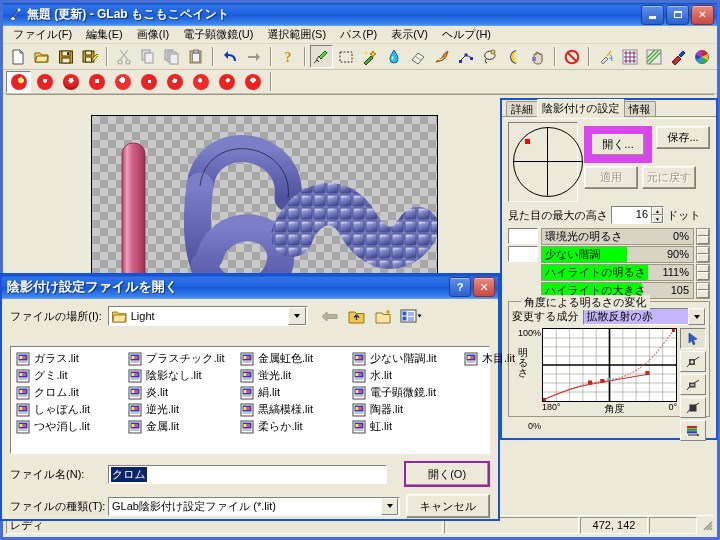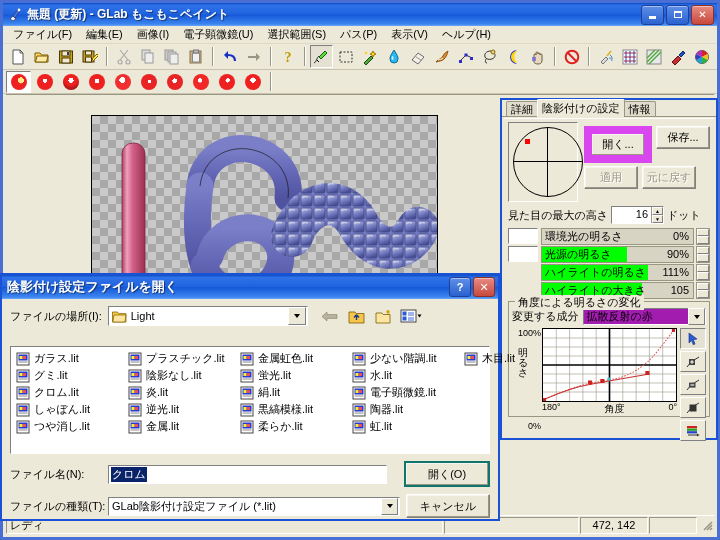--- a/index.html
+++ b/index.html
@@ -122,23 +122,23 @@
   .slbar{flex:1;height:15px;border:1px solid #9a9684;background:#d8d4c4;display:flex;align-items:center;
     position:relative;overflow:hidden;}
   .slfill{position:absolute;left:0;top:0;bottom:0;background:#00ff00;}
   .sltext{position:relative;z-index:2;font-size:11px;padding-left:3px;white-space:nowrap;}
   .slval{position:relative;z-index:2;margin-left:auto;padding-right:4px;font-size:11px;}
   .slspin{width:12px;height:15px;display:flex;flex-direction:column;margin-left:2px;border:1px solid #9a9684;}
   .slspin div{flex:1;background:#ece9d8;border:1px solid;border-color:#fff #808080 #808080 #fff;font-size:4px;}
 
   .group{margin-top:3px;border:1px solid #9a9684;border-top-color:#9a9684;position:relative;
     padding:4px 3px 2px 3px;height:116px;box-sizing:border-box;}
-  .grouptitle{position:absolute;left:6px;top:-7px;background:#ece9d8;padding:0 3px;font-size:11px;}
+  .grouptitle{position:absolute;left:12px;top:-7px;background:#ece9d8;padding:0 3px;font-size:11px;}
   .comprow{display:flex;align-items:center;gap:4px;margin-top:2px;}
-  .combo{flex:1;height:17px;background:#a21caf;border:1px solid #808080;border-right-color:#fff;
+  .combo{flex:1;height:17px;background:#c4b5fd;border:1px solid #808080;border-right-color:#fff;
     border-bottom-color:#fff;display:flex;align-items:center;font-size:11px;padding-left:3px;box-sizing:border-box;}
   .combobtn{width:15px;height:15px;margin-left:auto;background:#ece9d8;border:1px solid;
     border-color:#fff #808080 #808080 #fff;display:flex;align-items:center;justify-content:center;}
   .caret{width:0;height:0;border-left:3px solid transparent;border-right:3px solid transparent;border-top:4px solid #000;}
 
   .graphwrap{display:flex;margin-top:3px;}
   .graphleft{display:flex;flex:1;justify-content:space-between;}
   .ylabels{width:30px;position:relative;font-size:9px;}
   .y100{position:absolute;right:1px;top:0;}
   .y0{position:absolute;right:1px;bottom:10px;}
@@ -185,21 +185,21 @@
   .ftext{flex:1;height:19px;background:#fff;border:1px solid #808080;border-right-color:#fff;
     border-bottom-color:#fff;display:flex;align-items:center;padding-left:2px;box-sizing:border-box;font-size:11px;}
   .selbox{background:#0a246a;color:#fff;padding:0 1px;}
   .fcombo{flex:1;height:19px;background:#fff;border:1px solid #808080;border-right-color:#fff;
     border-bottom-color:#fff;display:flex;align-items:center;padding-left:3px;box-sizing:border-box;font-size:11px;}
   .fcombo .cbtn{width:15px;height:15px;margin-left:auto;margin-right:1px;background:#ece9d8;
     border:1px solid;border-color:#fff #808080 #808080 #fff;display:flex;align-items:center;justify-content:center;}
   .dlgbtn{width:82px;height:22px;background:#ece9d8;border:1px solid;
     border-color:#fff #808080 #808080 #fff;box-shadow:inset -1px -1px 0 #9a9684,inset 1px 1px 0 #f6f4ec;
     font-size:11px;display:flex;align-items:center;justify-content:center;}
-  .dlgbtn.def{border:2px solid #0f766e;margin-left:11px;}
+  .dlgbtn.def{border:2px solid #a21caf;margin-left:11px;}
 </style>
 </head>
 <body>
 
 <div id="app">
   <div class="mainwin">
 
     <div class="titlebar">
       <div class="tb-icon">
         <svg viewBox="0 0 16 16" width="16" height="16">
@@ -570,21 +570,21 @@
           <span class="slspin">
               <div></div>
               <div></div>
             </span>
         </div>
 
         <div class="slrow">
           <span class="swatch"></span>
           <span class="slbar">
             <span class="slfill" style="width:56%"></span>
-            <span class="sltext">光源の明るさ</span>
+            <span class="sltext">少ない階調</span>
             <span class="slval">90%</span>
           </span>
           <span class="slspin">
               <div></div>
               <div></div>
             </span>
         </div>
 
         <div class="slrow">
           <span class="swatch none"></span>

